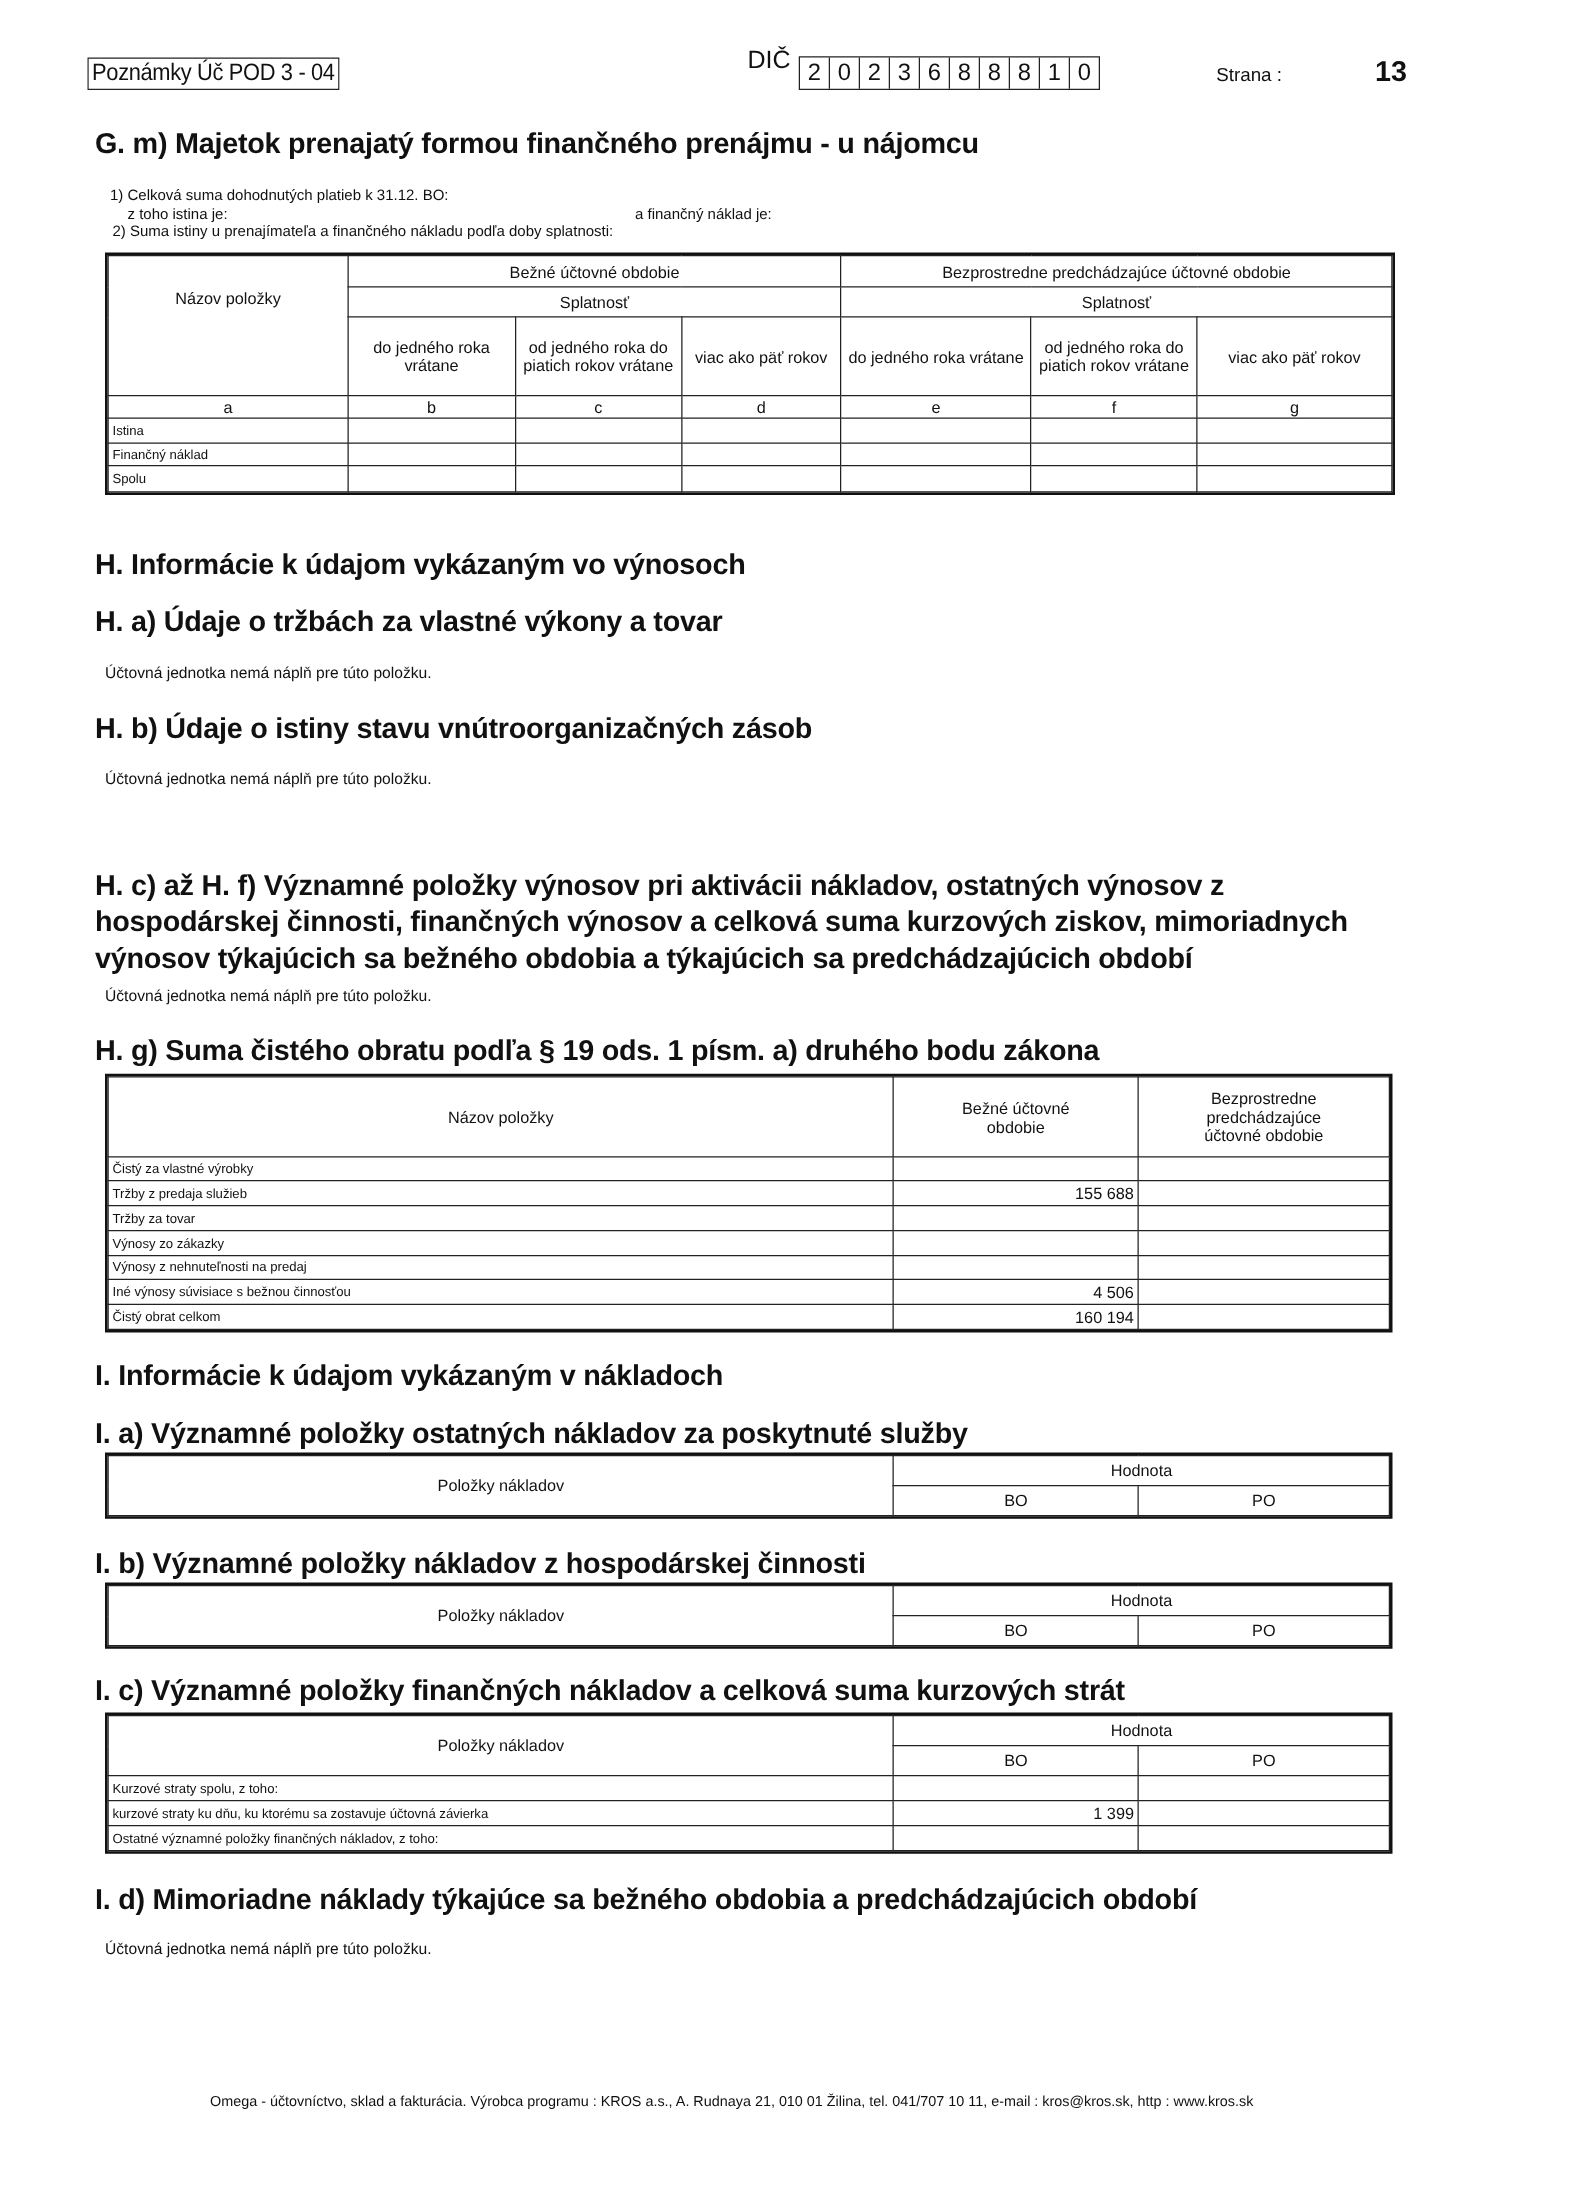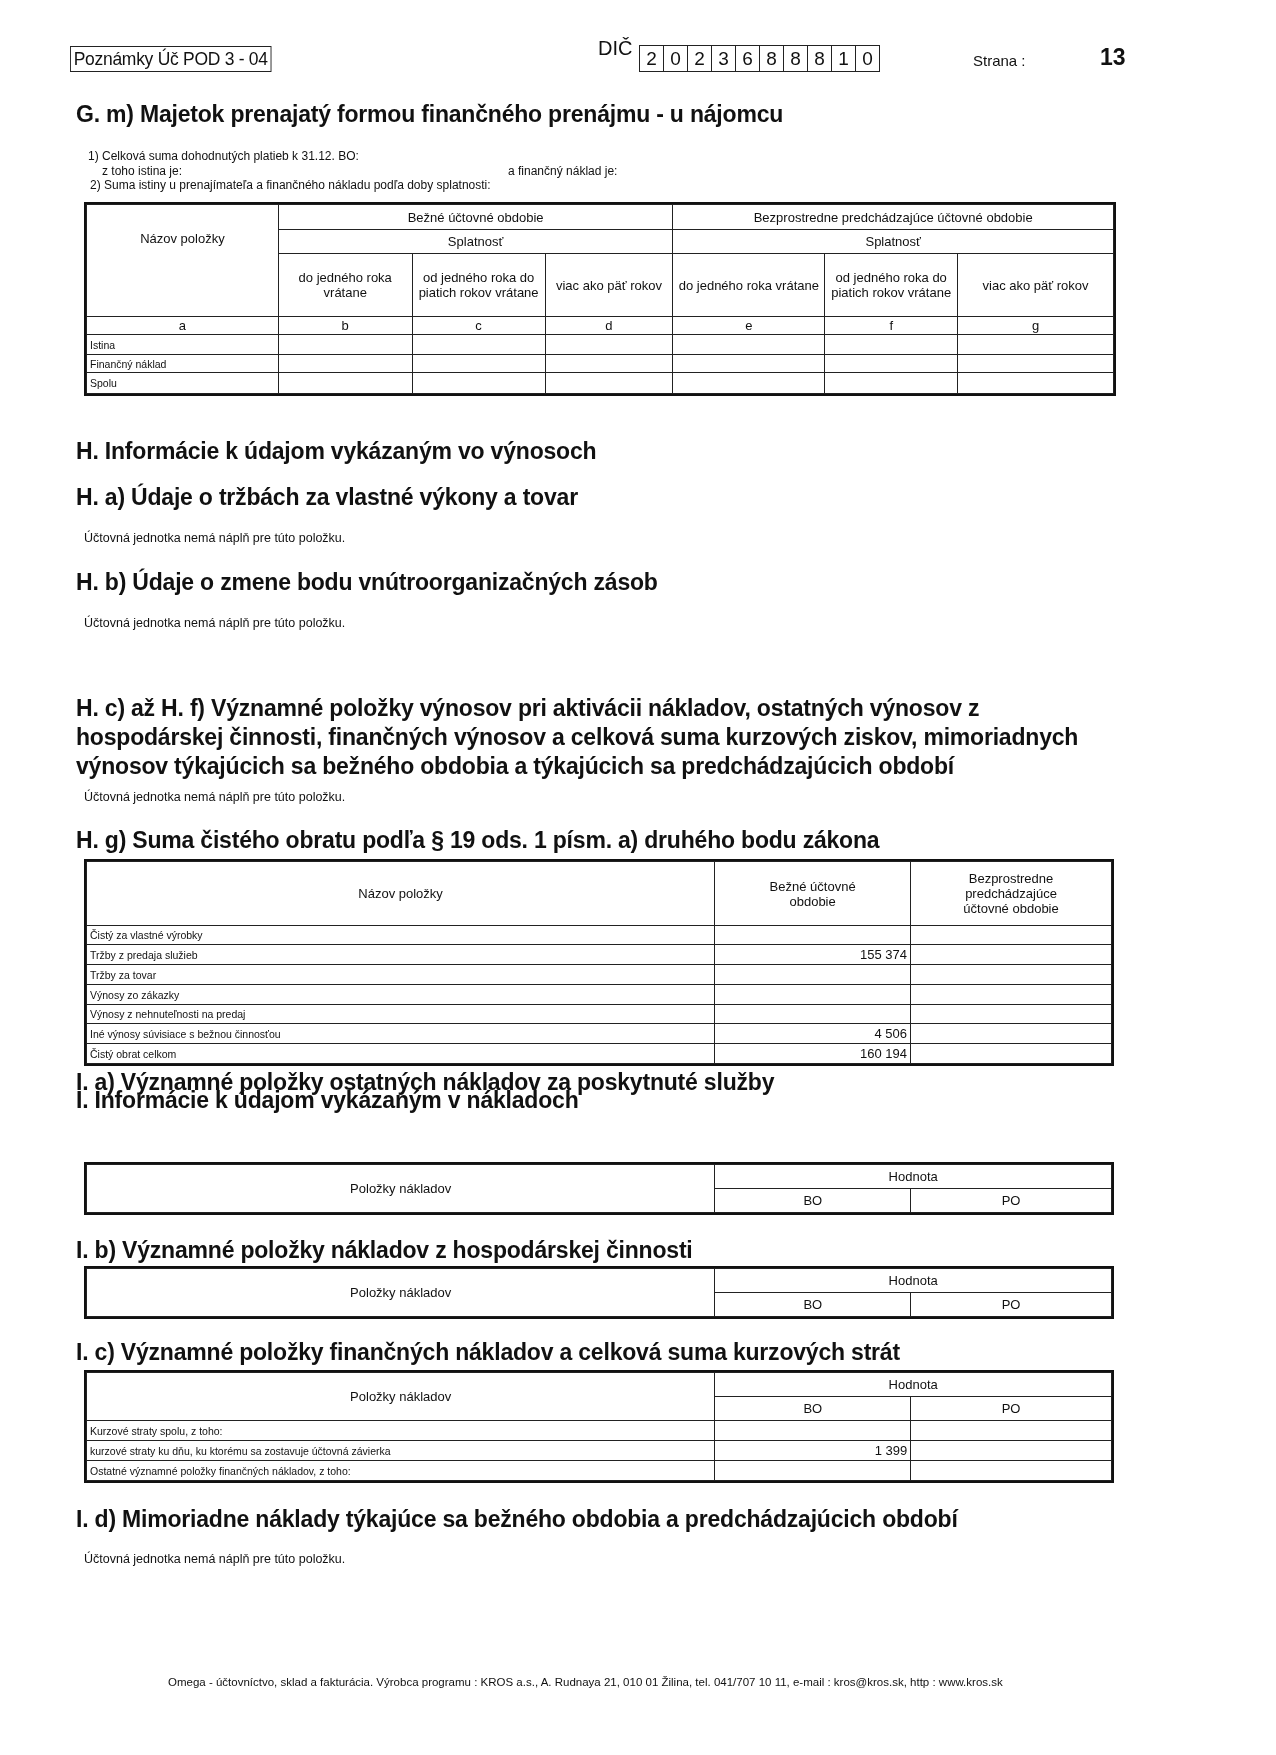--- a/index.html
+++ b/index.html
@@ -116,21 +116,21 @@
     <td></td>
     <td></td>
     <td></td>
   </tr>
 </tbody>
   </table>
 
 <h2 class="abs" style="left:76px; top:437px;">H. Informácie k údajom vykázaným vo výnosoch</h2>
 <h2 class="abs" style="left:76px; top:483px;">H. a) Údaje o tržbách za vlastné výkony a tovar</h2>
 <div class="abs empty-note" style="left:84px; top:531px;">Účtovná jednotka nemá náplň pre túto položku.</div>
-<h2 class="abs" style="left:76px; top:568px;">H. b) Údaje o zmene bodu vnútroorganizačných zásob</h2>
+<h2 class="abs" style="left:76px; top:568px;">H. b) Údaje o istiny stavu vnútroorganizačných zásob</h2>
 <div class="abs empty-note" style="left:84px; top:616px;">Účtovná jednotka nemá náplň pre túto položku.</div>
 
 <h2 class="abs" style="left:76px; top:654px; width:1010px;margin-top:40px;">H. c)  až H. f) Významné položky výnosov pri aktivácii nákladov, ostatných výnosov z hospodárskej činnosti, finančných výnosov a celková suma kurzových ziskov, mimoriadnych výnosov týkajúcich sa bežného obdobia a týkajúcich sa predchádzajúcich období</h2>
 <div class="abs empty-note" style="left:84px; top:790px;">Účtovná jednotka nemá náplň pre túto položku.</div>
 
 <h2 class="abs" style="left:76px; top:826px;">H. g) Suma čistého obratu podľa § 19 ods. 1 písm. a) druhého bodu zákona</h2>
 
 <table class="grid thick-outer" style="left:86px; top:861px; width:1026px;">
   <colgroup>
       <col style="width:629px">
@@ -143,21 +143,21 @@
     <td class="b c" style="padding:0 30px;">Bežné účtovné obdobie</td>
     <td class="b c" style="padding:0 30px;">Bezprostredne predchádzajúce účtovné obdobie</td>
   </tr>
   <tr style="height:19px">
     <td class="small">Čistý za vlastné výrobky</td>
     <td class="r"></td>
     <td class="r"></td>
   </tr>
   <tr style="height:20px">
     <td class="small">Tržby z predaja služieb</td>
-    <td class="r">155 374</td>
+    <td class="r">155 688</td>
     <td class="r"></td>
   </tr>
   <tr style="height:20px">
     <td class="small">Tržby za tovar</td>
     <td class="r"></td>
     <td class="r"></td>
   </tr>
   <tr style="height:20px">
     <td class="small">Výnosy zo zákazky</td>
     <td class="r"></td>
@@ -175,21 +175,21 @@
   </tr>
   <tr style="height:20px">
     <td class="small b">Čistý obrat celkom</td>
     <td class="r">160 194</td>
     <td class="r"></td>
   </tr>
 </tbody>
   </table>
 
 <h2 class="abs" style="left:76px; top:1086px;">I. Informácie k údajom vykázaným v nákladoch</h2>
-<h2 class="abs" style="left:76px; top:1068px;text-align:right;">I. a) Významné položky ostatných nákladov za poskytnuté služby</h2>
+<h2 class="abs" style="left:76px; top:1132px;text-align:right;">I. a) Významné položky ostatných nákladov za poskytnuté služby</h2>
 
 <table class="grid thick-outer" style="left:86px; top:1164px; width:1026px;">
   <colgroup>
       <col style="width:629px">
       <col style="width:196px">
       <col style="width:201px">
     </colgroup>
   <tbody>
       <tr style="height:24px">
     <td rowspan="2" class="b c">Položky nákladov</td>

